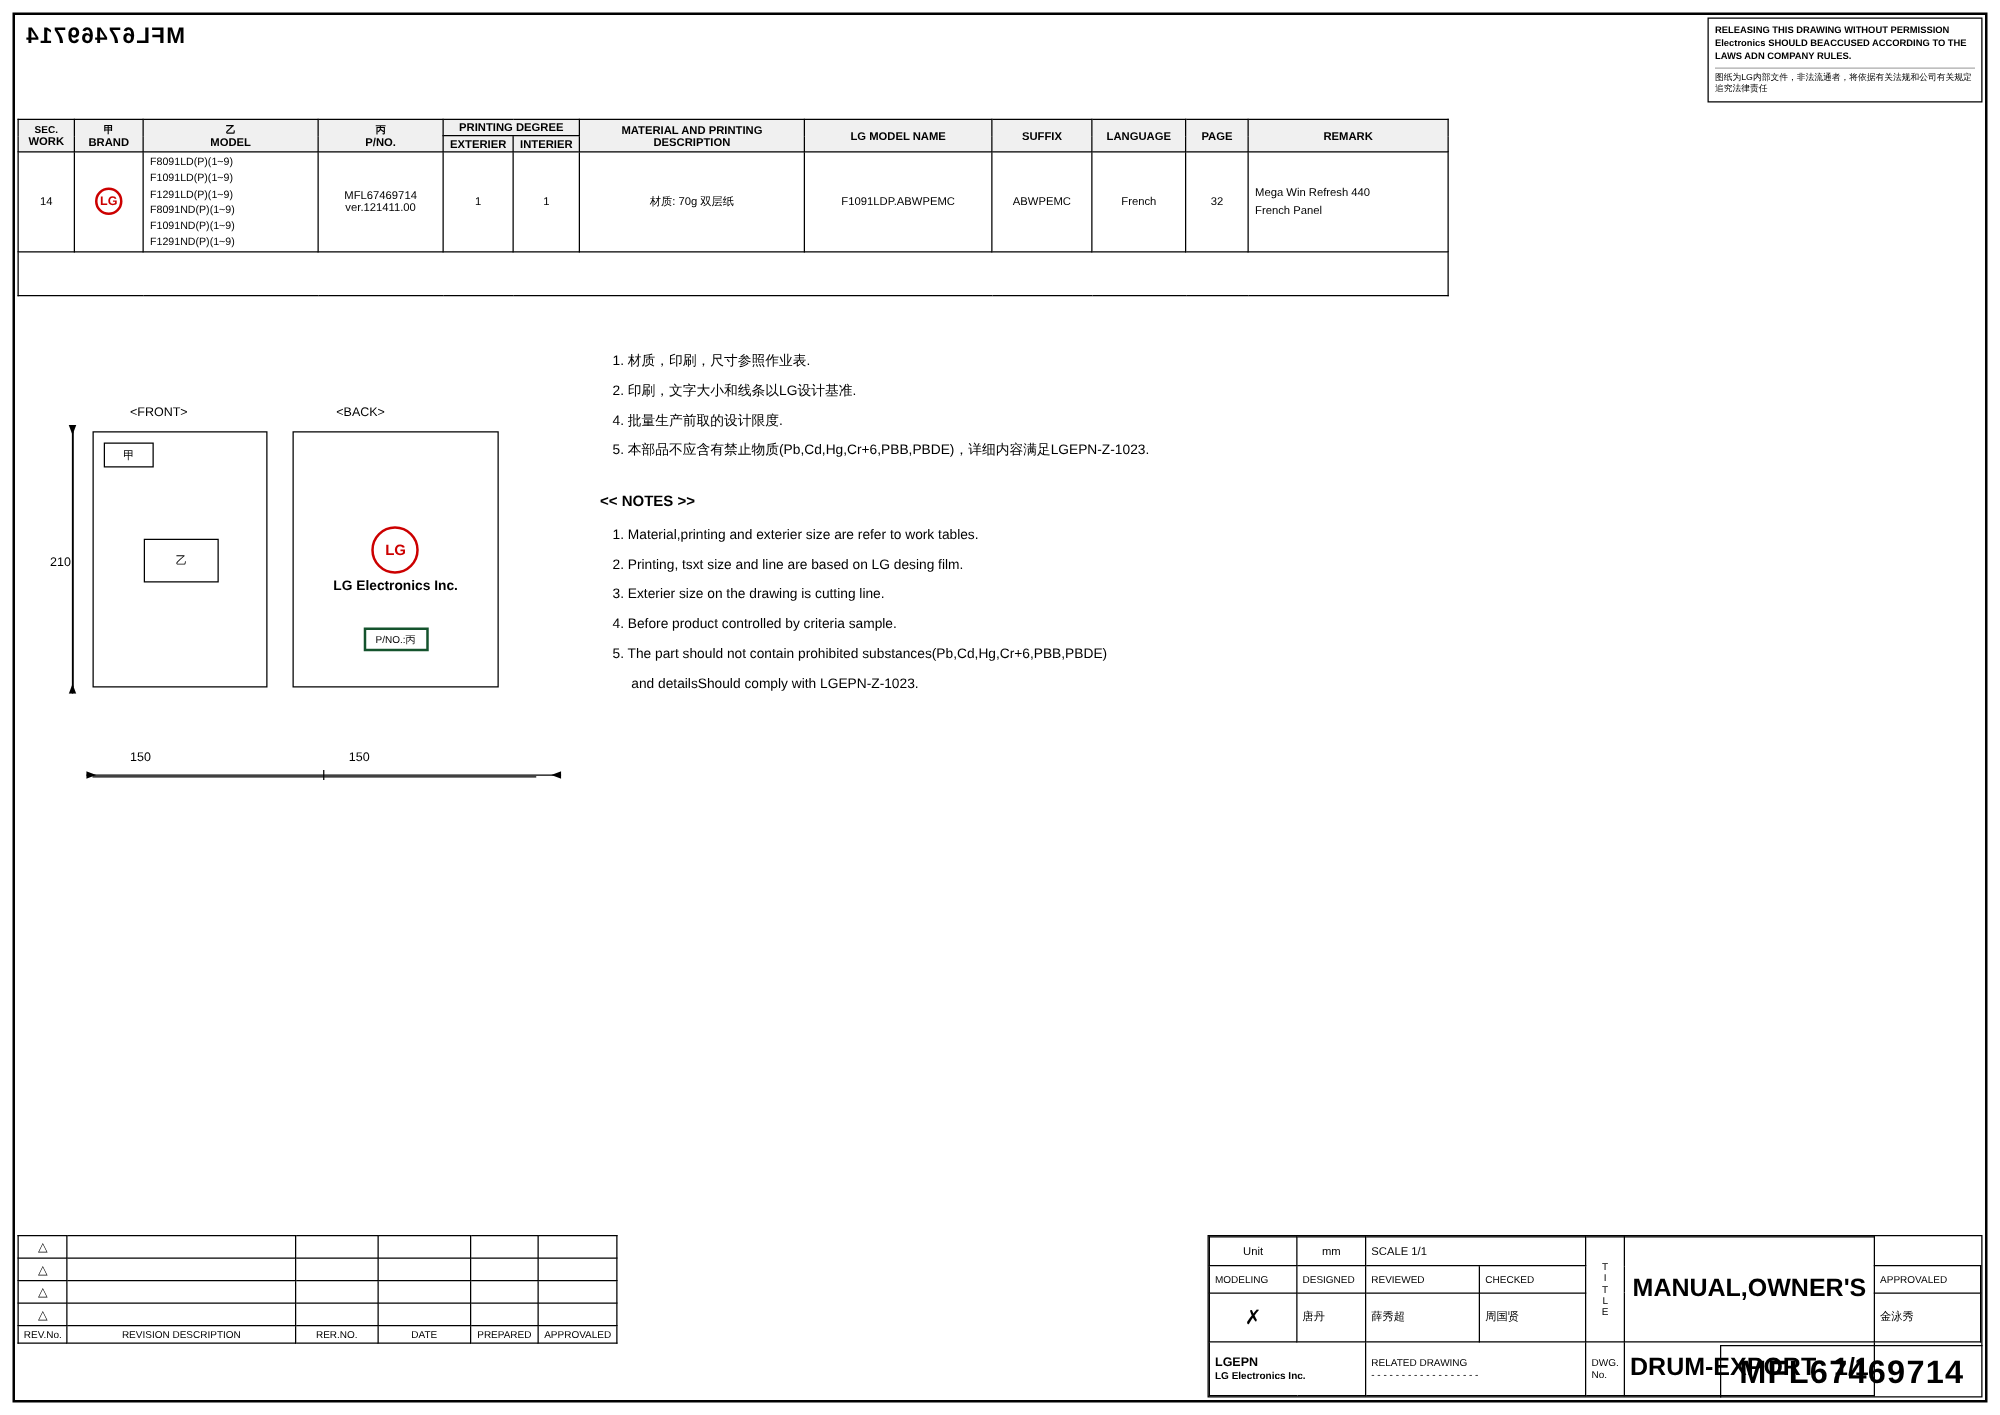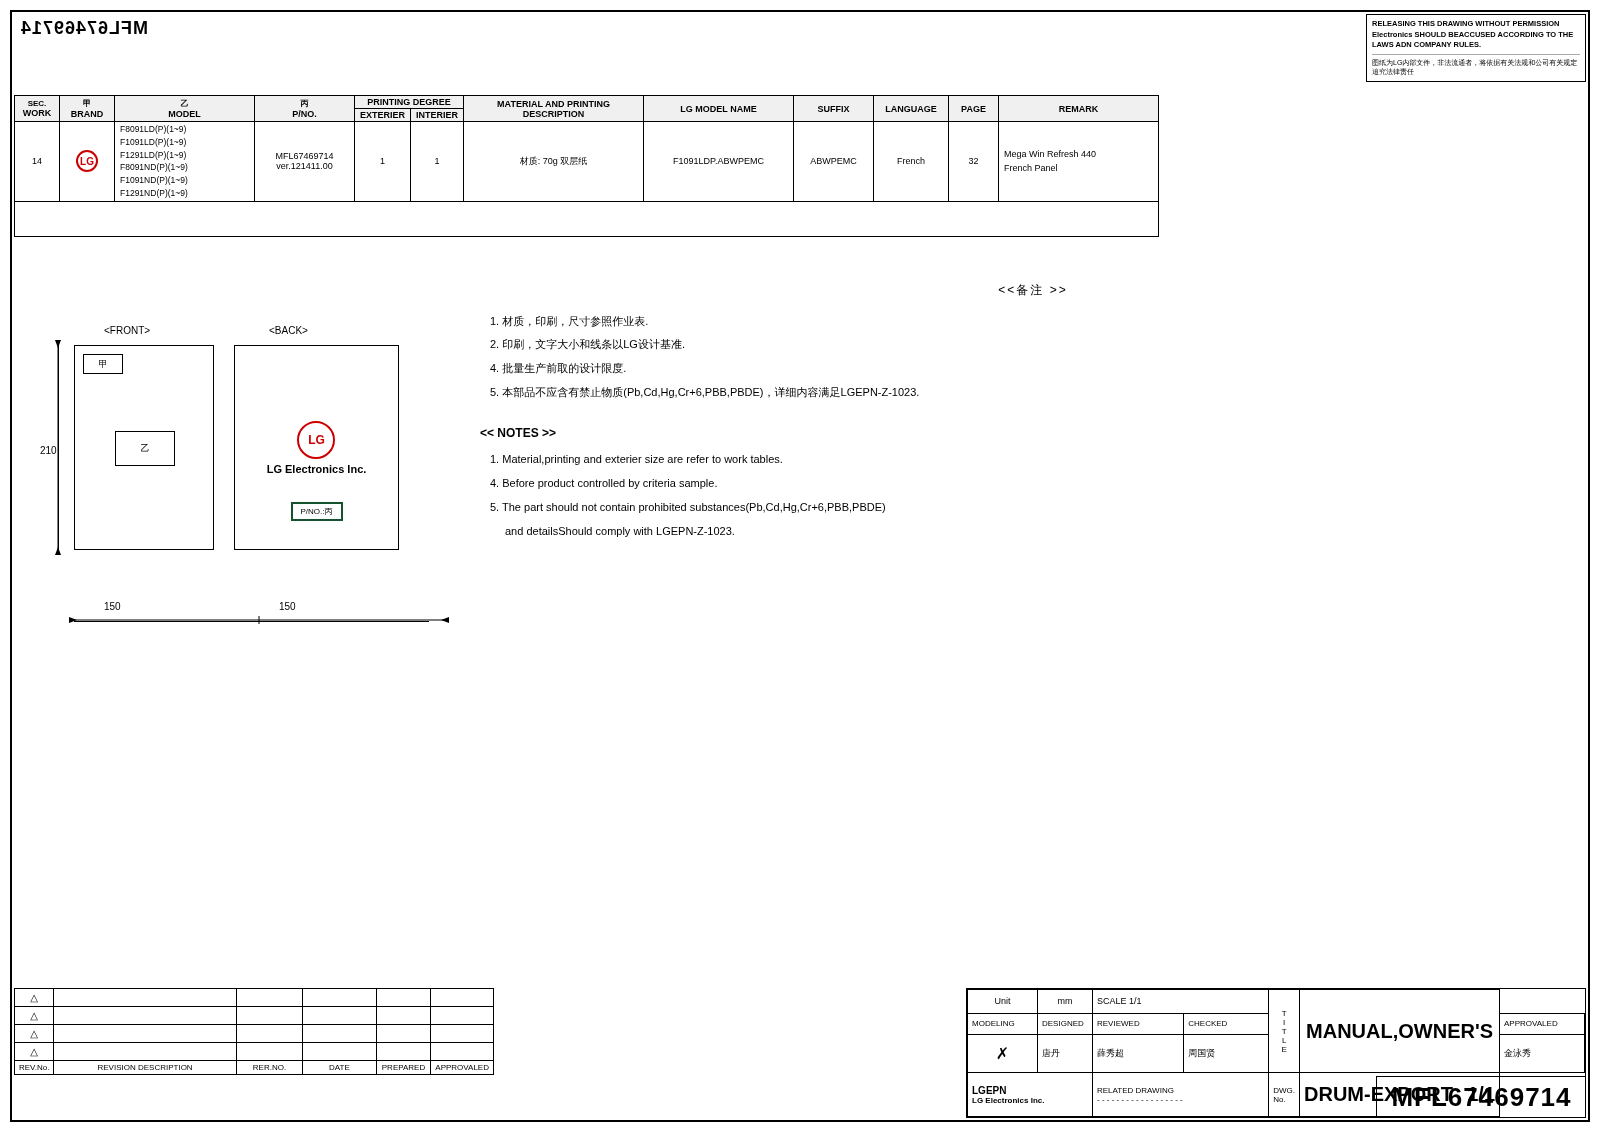--- a/index.html
+++ b/index.html
@@ -393,32 +393,33 @@
         <span>French  Panel</span>
       </td>
     </tr>
     <tr class="data-row">
       <td colspan="12" style="height:35px;"></td>
     </tr>
   </tbody>
 </table>
 
 <div class="notes-section">
-  <div class="notes-title">&lt;&lt;备注 &gt;&gt;</div>
   <ol class="notes-list" style="list-style:none; counter-reset:cn-counter;">
     <li style="counter-increment:cn-counter;">1. 材质，印刷，尺寸参照作业表.</li>
     <li>2. 印刷，文字大小和线条以LG设计基准.</li>
     <li>4. 批量生产前取的设计限度.</li>
     <li>5. 本部品不应含有禁止物质(Pb,Cd,Hg,Cr+6,PBB,PBDE)，详细内容满足LGEPN-Z-1023.</li>
   </ol>
 
   <div class="notes-en-section">
     <div class="notes-en-title">&lt;&lt; NOTES &gt;&gt;</div>
     <ol class="notes-en-list">
       <li>1. Material,printing and exterier size are refer to work tables.</li>
+      <li>2. Printing, tsxt  size and line are based on LG desing film.</li>
+      <li>3. Exterier size on the drawing is cutting line.</li>
       <li>4. Before product controlled by criteria sample.</li>
       <li>5. The part should not contain prohibited substances(Pb,Cd,Hg,Cr+6,PBB,PBDE)</li>
       <li style="padding-left:15px;">and detailsShould comply with LGEPN-Z-1023.</li>
     </ol>
   </div>
 </div>
 
 <div class="drawing-area">
 
   <div class="front-label">&lt;FRONT&gt;</div>

